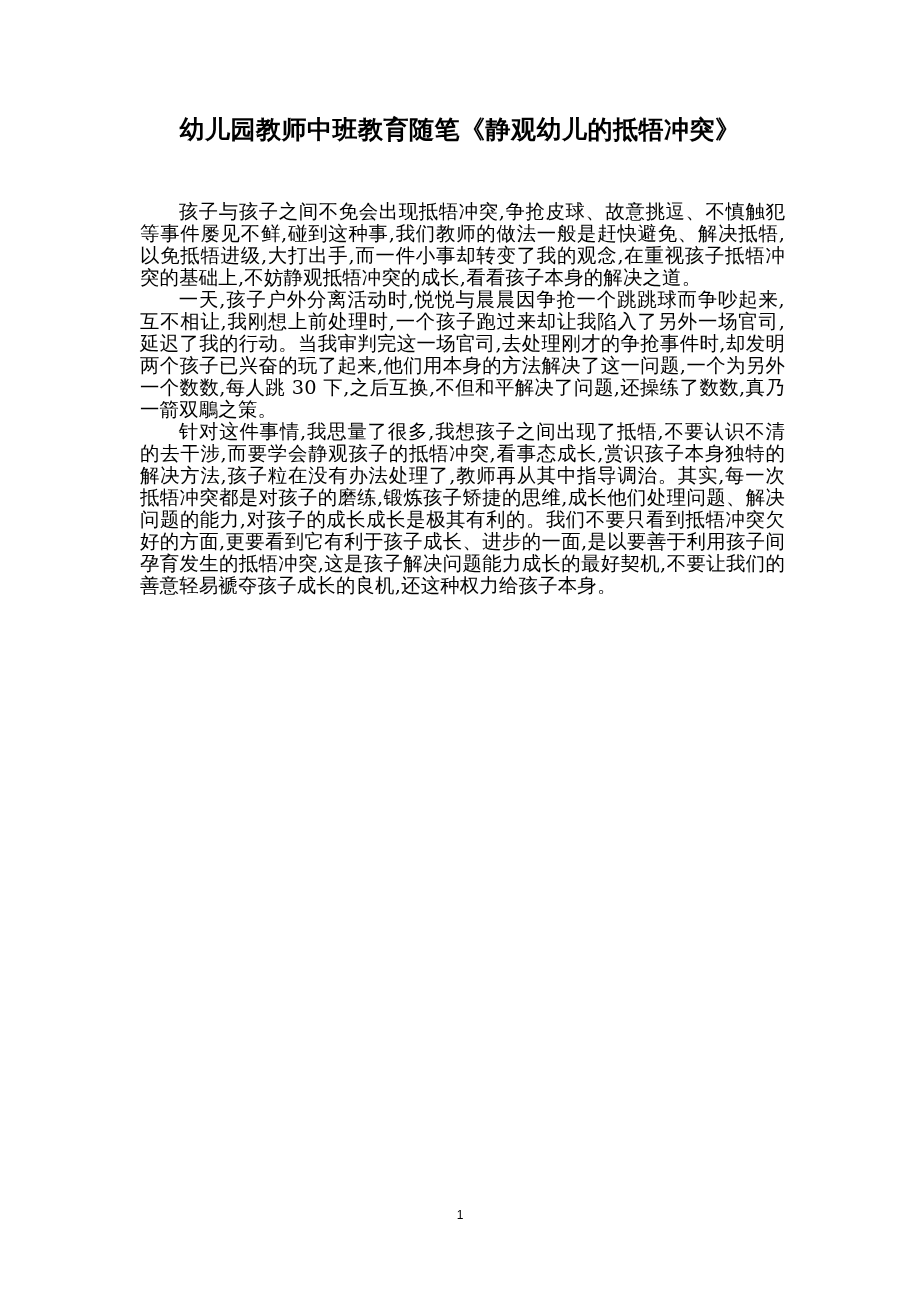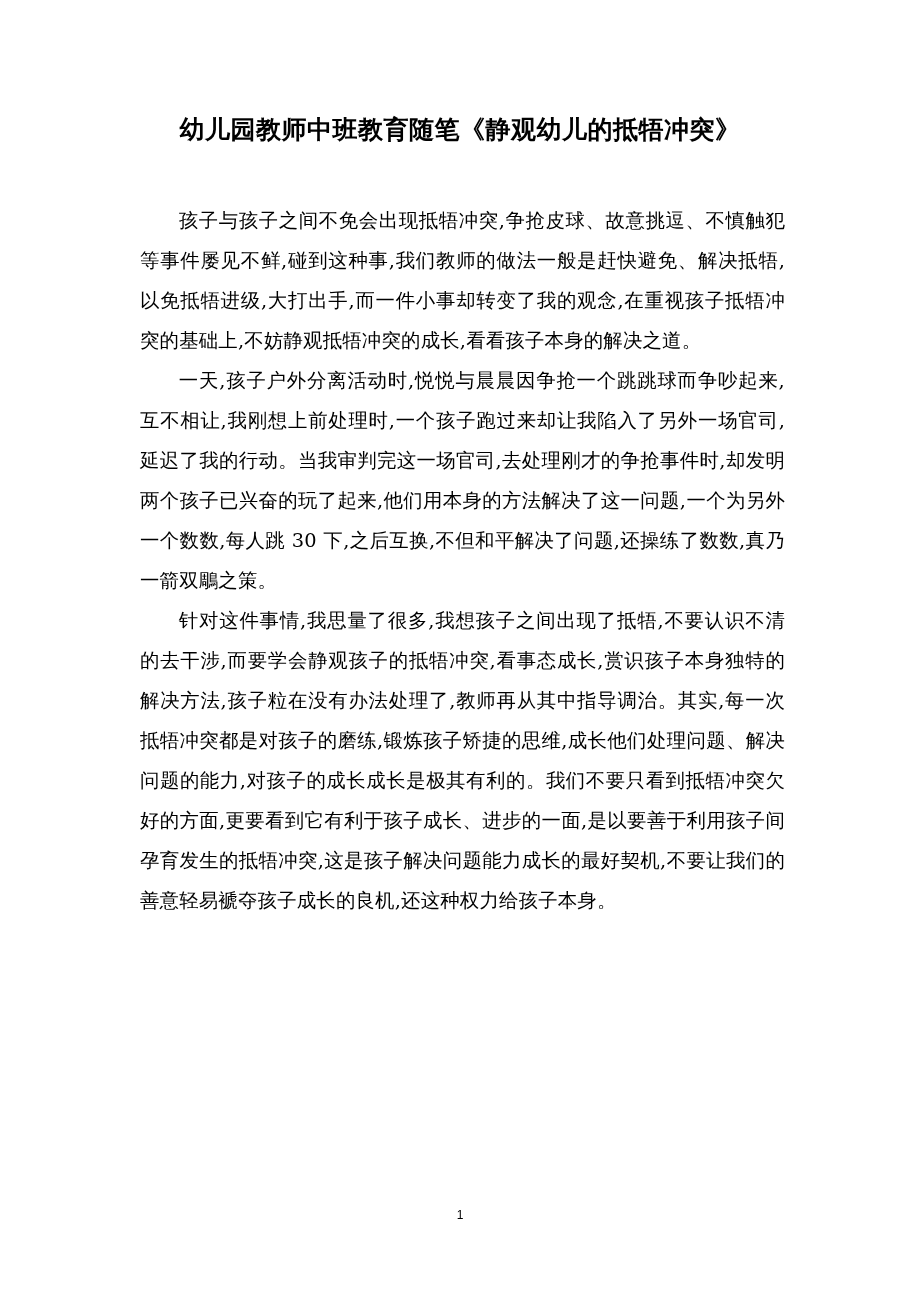--- a/index.html
+++ b/index.html
@@ -38,21 +38,21 @@
     }
     .body {
       position: absolute;
       top: 201px;
       left: 140px;
       width: 645px;
     }
     .para {
       margin: 0;
       font-size: 19.4px;
-      line-height: 40px;
+      line-height: 22px;
       text-indent: 2em;
       text-align: justify;
       text-justify: inter-character;
       word-break: break-all;
       letter-spacing: 0.2px;
     }
     .page-number {
       position: absolute;
       top: 1207px;
       left: 0;

